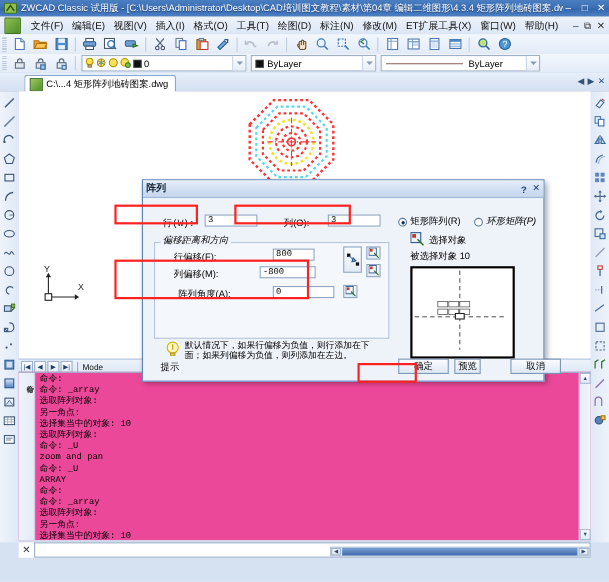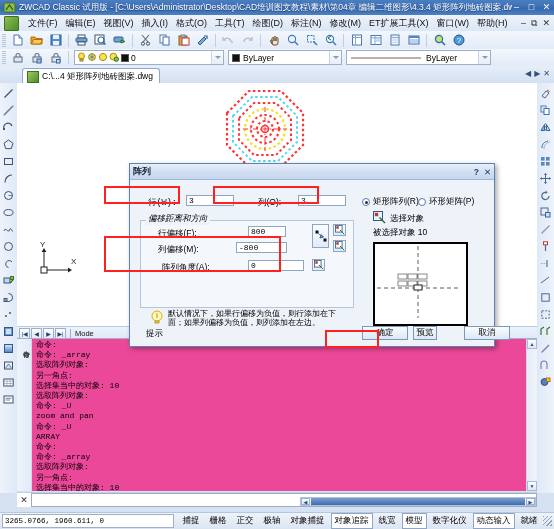--- a/index.html
+++ b/index.html
@@ -797,37 +797,20 @@
     <div class="closeX">✕</div>
     <input type="text" value="" style="">
   </div>
 
   <div class="hsb">
     <div class="hsb-l">◀</div>
     <div class="hsb-thumb"></div>
     <div class="hsb-r">▶</div>
   </div>
 
-  <div class="statusbar">
-    <div class="coords">3265.0766,  1960.611,  0</div>
-    <div style="display:flex;align-items:center;margin-left:4px;" id="status-buttons">
-        <div class="sbtn">捕捉</div>
-        <div class="sbtn">栅格</div>
-        <div class="sbtn">正交</div>
-        <div class="sbtn">极轴</div>
-        <div class="sbtn">对象捕捉</div>
-        <div class="sbtn on">对象追踪</div>
-        <div class="sbtn">线宽</div>
-        <div class="sbtn on">模型</div>
-        <div class="sbtn">数字化仪</div>
-        <div class="sbtn on">动态输入</div>
-        <div class="sbtn">就绪</div>
-      </div>
-    <div class="resizer"></div>
-  </div>
 
   <div class="dialog">
     <div class="dlg-title">
       <div class="t">阵列</div>
       <div class="btns">
         <span>?</span>
         <span>✕</span>
       </div>
     </div>
 
@@ -888,21 +871,21 @@
             <path d="M7 3v5" stroke="#c59b00"></path>
           </svg>
       </div>
       <div style="position:absolute;left:16px;top:148px;" class="lbl">提示</div>
       <div class="hinttext" style="left:38px;top:129px;width:176px;">默认情况下，如果行偏移为负值，则行添加在下面；如果列偏移为负值，则列添加在左边。</div>
 
       <div style="position:absolute;left:232px;top:16px;display:flex;align-items:center;">
         <span class="radio sel"></span>
         <span class="lbl">矩形阵列(R)</span>
       </div>
-      <div style="position:absolute;left:288px;top:16px;display:flex;align-items:center;">
+      <div style="position:absolute;left:301px;top:16px;display:flex;align-items:center;font-style:italic;">
         <span class="radio"></span>
         <span class="lbl">环形矩阵(P)</span>
       </div>
 
       <div style="position:absolute;left:243px;top:31px;display:flex;align-items:center;">
         <span>
           <svg width="13" height="13" viewBox="0 0 13 13">
               <rect x="0.5" y="0.5" width="9" height="9" fill="#e9f1fb" stroke="#2f5a8c"></rect>
               <rect x="1.8" y="1.8" width="3.4" height="3.4" fill="#c0392b"></rect>
               <path d="M6.5 6.5L12 12" stroke="#2e7021" stroke-width="1.4"></path>

